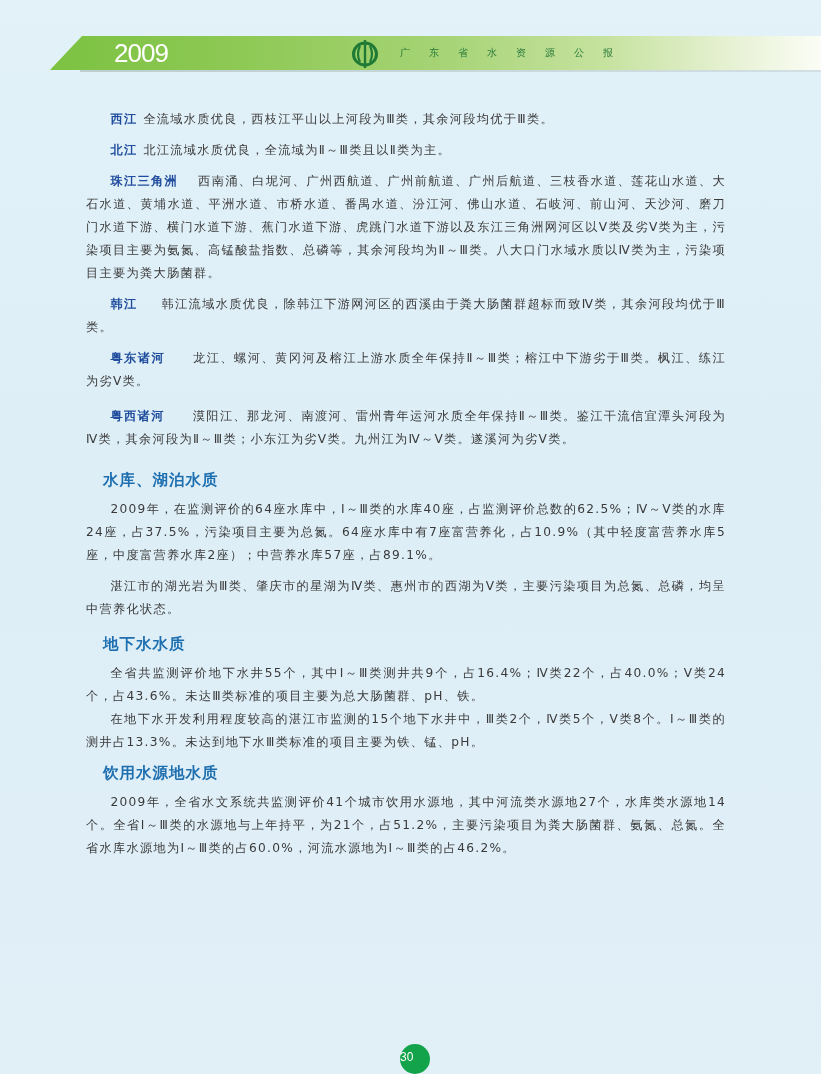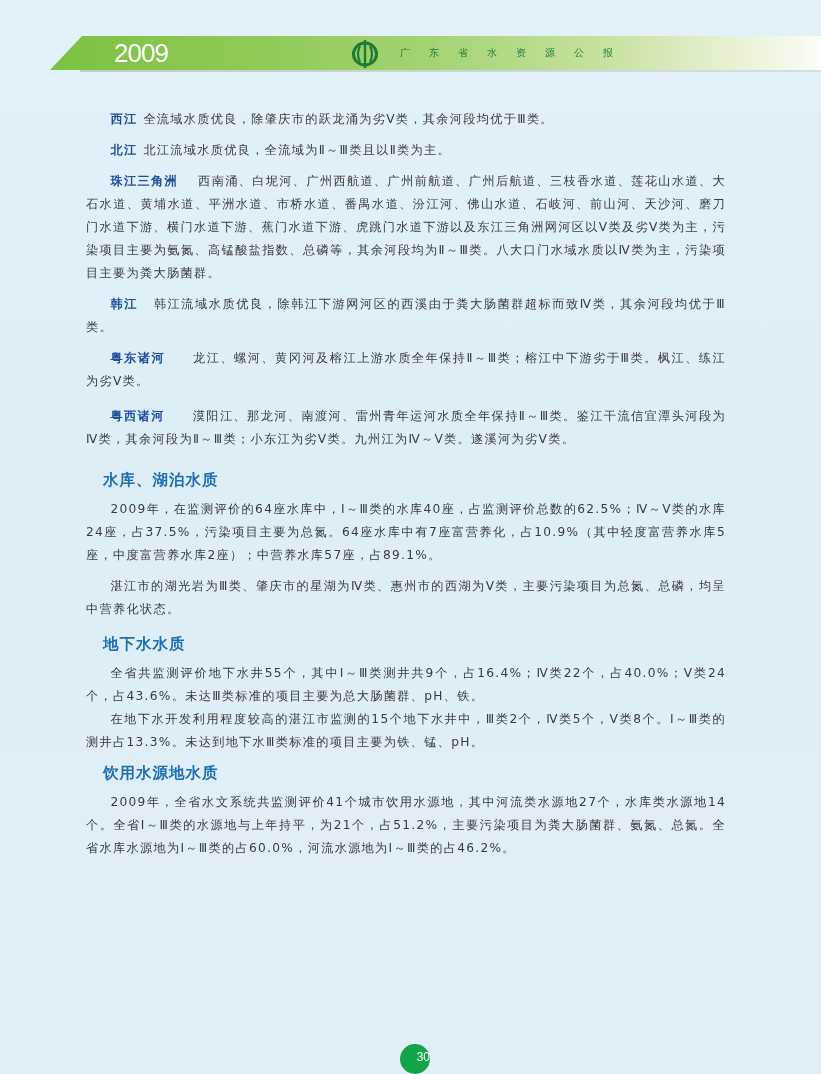--- a/index.html
+++ b/index.html
@@ -46,45 +46,45 @@
   .para.tight { margin-bottom: 0; }
   .lead { color: #1f4c9c; font-weight: bold; margin-right: 6px; }
   .section-title {
     color: #1e6fb0; font-size: 15.5px; font-weight: bold;
     margin: 12px 0 6px 17px; letter-spacing: 1px; text-indent: 0;
   }
   .page-num {
     position: absolute; left: 400px; top: 1044px;
     width: 30px; height: 30px; border-radius: 50%;
     background: #13a34a; color: #fff;
-    font-size: 12px; text-align: right; line-height: 26px;
+    font-size: 12px; text-align: left; line-height: 26px;
     font-family: "Liberation Sans", sans-serif;
   }
 </style>
 </head>
 <body>
 
 <div class="banner">
   <div class="banner-bg"></div>
   <div class="banner-shadow"></div>
   <div class="year">2009</div>
   <svg class="logo" viewBox="0 0 28 30">
     <ellipse cx="14" cy="15" rx="11.5" ry="11" fill="none" stroke="#1f7a35" stroke-width="3"></ellipse>
     <line x1="14" y1="1" x2="14" y2="29" stroke="#1f7a35" stroke-width="2.4"></line>
     <path d="M9 7 Q5 15 9 23" fill="none" stroke="#1f7a35" stroke-width="2.2"></path>
     <path d="M19 7 Q23 15 19 23" fill="none" stroke="#1f7a35" stroke-width="2.2"></path>
   </svg>
   <div class="banner-title">广东省水资源公报</div>
 </div>
 
 <div class="content">
-  <p class="para"><span class="lead">西江</span><span>全流域水质优良，除肇庆市的跃龙涌为劣Ⅴ类，其余河段均优于Ⅲ类。</span></p>
+  <p class="para"><span class="lead">西江</span><span>全流域水质优良，西枝江平山以上河段为Ⅲ类，其余河段均优于Ⅲ类。</span></p>
   <p class="para"><span class="lead">北江</span><span>北江流域水质优良，全流域为Ⅱ～Ⅲ类且以Ⅱ类为主。</span></p>
   <p class="para"><span class="lead" style="margin-right:20px">珠江三角洲</span><span>西南涌、白坭河、广州西航道、广州前航道、广州后航道、三枝香水道、莲花山水道、大石水道、黄埔水道、平洲水道、市桥水道、番禺水道、汾江河、佛山水道、石岐河、前山河、天沙河、磨刀门水道下游、横门水道下游、蕉门水道下游、虎跳门水道下游以及东江三角洲网河区以Ⅴ类及劣Ⅴ类为主，污染项目主要为氨氮、高锰酸盐指数、总磷等，其余河段均为Ⅱ～Ⅲ类。八大口门水域水质以Ⅳ类为主，污染项目主要为粪大肠菌群。</span></p>
-  <p class="para"><span class="lead" style="margin-right:16px">韩江</span><span>韩江流域水质优良，除韩江下游网河区的西溪由于粪大肠菌群超标而致Ⅳ类，其余河段均优于Ⅲ类。</span></p>
+  <p class="para"><span class="lead" style="margin-right:24px">韩江</span><span>韩江流域水质优良，除韩江下游网河区的西溪由于粪大肠菌群超标而致Ⅳ类，其余河段均优于Ⅲ类。</span></p>
   <p class="para"><span class="lead" style="margin-right:28px">粤东诸河</span><span>龙江、螺河、黄冈河及榕江上游水质全年保持Ⅱ～Ⅲ类；榕江中下游劣于Ⅲ类。枫江、练江为劣Ⅴ类。</span></p>
   <p class="para" style="margin-top:12px"><span class="lead" style="margin-right:28px">粤西诸河</span><span>漠阳江、那龙河、南渡河、雷州青年运河水质全年保持Ⅱ～Ⅲ类。鉴江干流信宜潭头河段为Ⅳ类，其余河段为Ⅱ～Ⅲ类；小东江为劣Ⅴ类。九州江为Ⅳ～Ⅴ类。遂溪河为劣Ⅴ类。</span></p>
 
   <h2 class="section-title" style="margin-top:18px">水库、湖泊水质</h2>
   <p class="para">2009年，在监测评价的64座水库中，Ⅰ～Ⅲ类的水库40座，占监测评价总数的62.5%；Ⅳ～Ⅴ类的水库24座，占37.5%，污染项目主要为总氮。64座水库中有7座富营养化，占10.9%（其中轻度富营养水库5座，中度富营养水库2座）；中营养水库57座，占89.1%。</p>
   <p class="para">湛江市的湖光岩为Ⅲ类、肇庆市的星湖为Ⅳ类、惠州市的西湖为Ⅴ类，主要污染项目为总氮、总磷，均呈中营养化状态。</p>
 
   <h2 class="section-title">地下水水质</h2>
   <p class="para tight">全省共监测评价地下水井55个，其中Ⅰ～Ⅲ类测井共9个，占16.4%；Ⅳ类22个，占40.0%；Ⅴ类24个，占43.6%。未达Ⅲ类标准的项目主要为总大肠菌群、pH、铁。</p>
   <p class="para">在地下水开发利用程度较高的湛江市监测的15个地下水井中，Ⅲ类2个，Ⅳ类5个，Ⅴ类8个。Ⅰ～Ⅲ类的测井占13.3%。未达到地下水Ⅲ类标准的项目主要为铁、锰、pH。</p>

